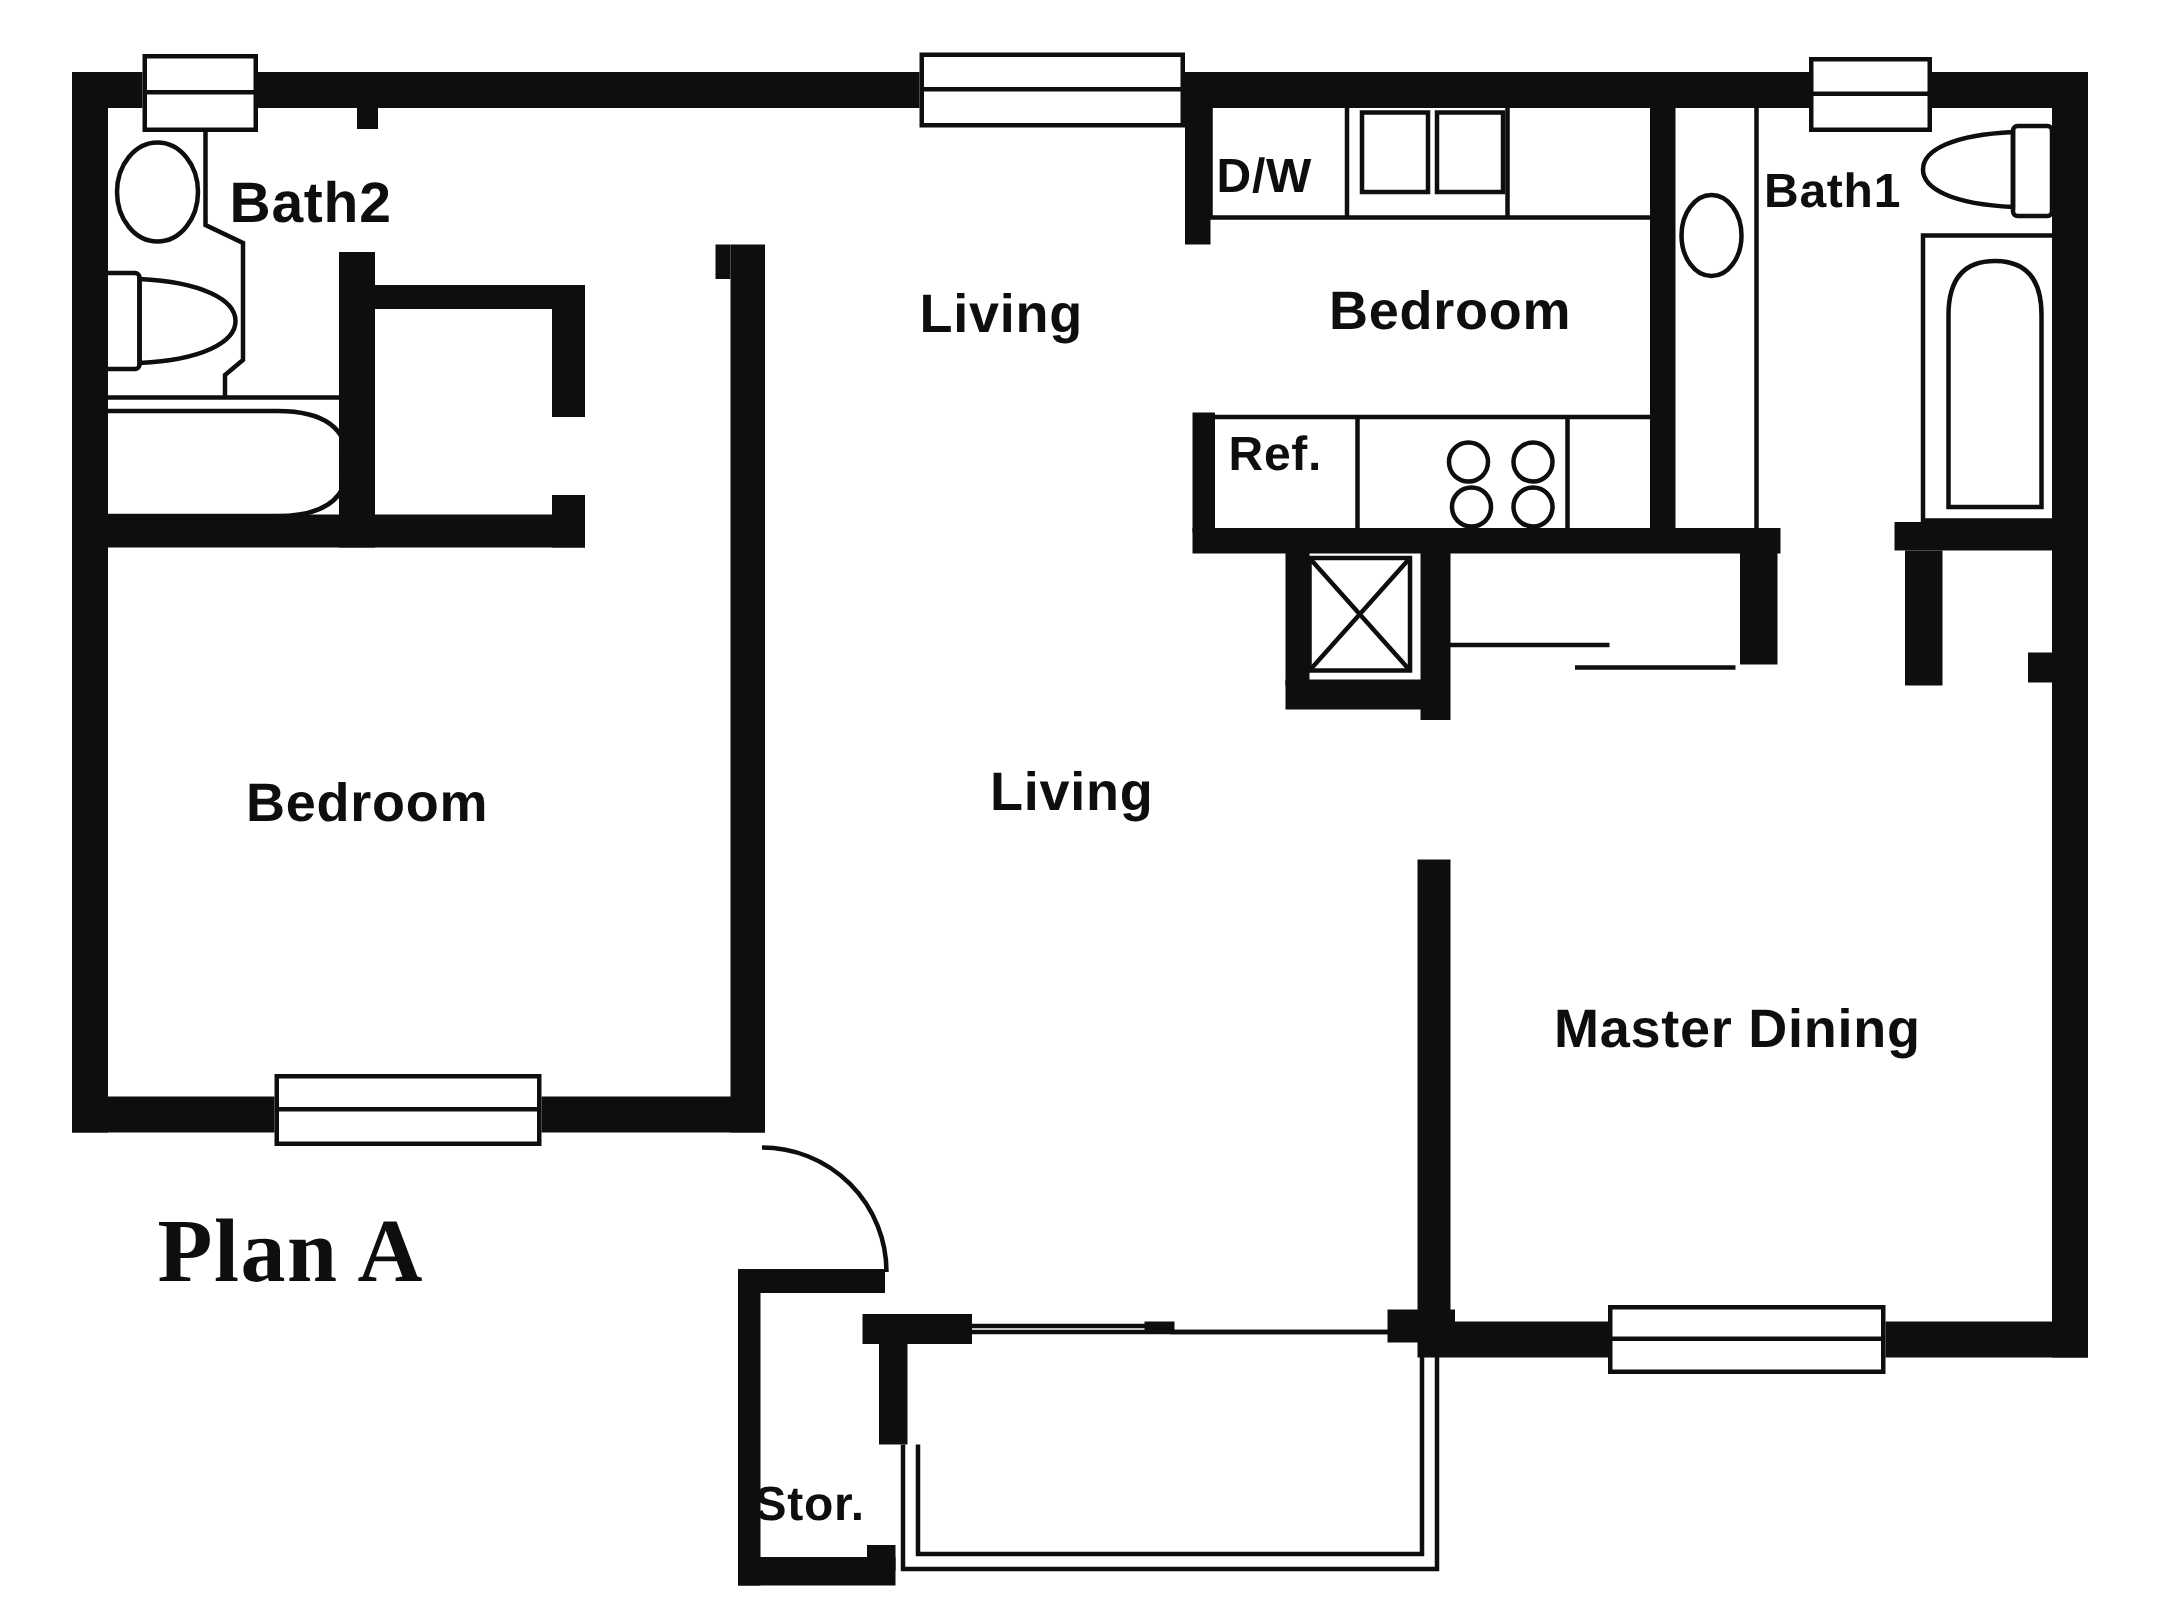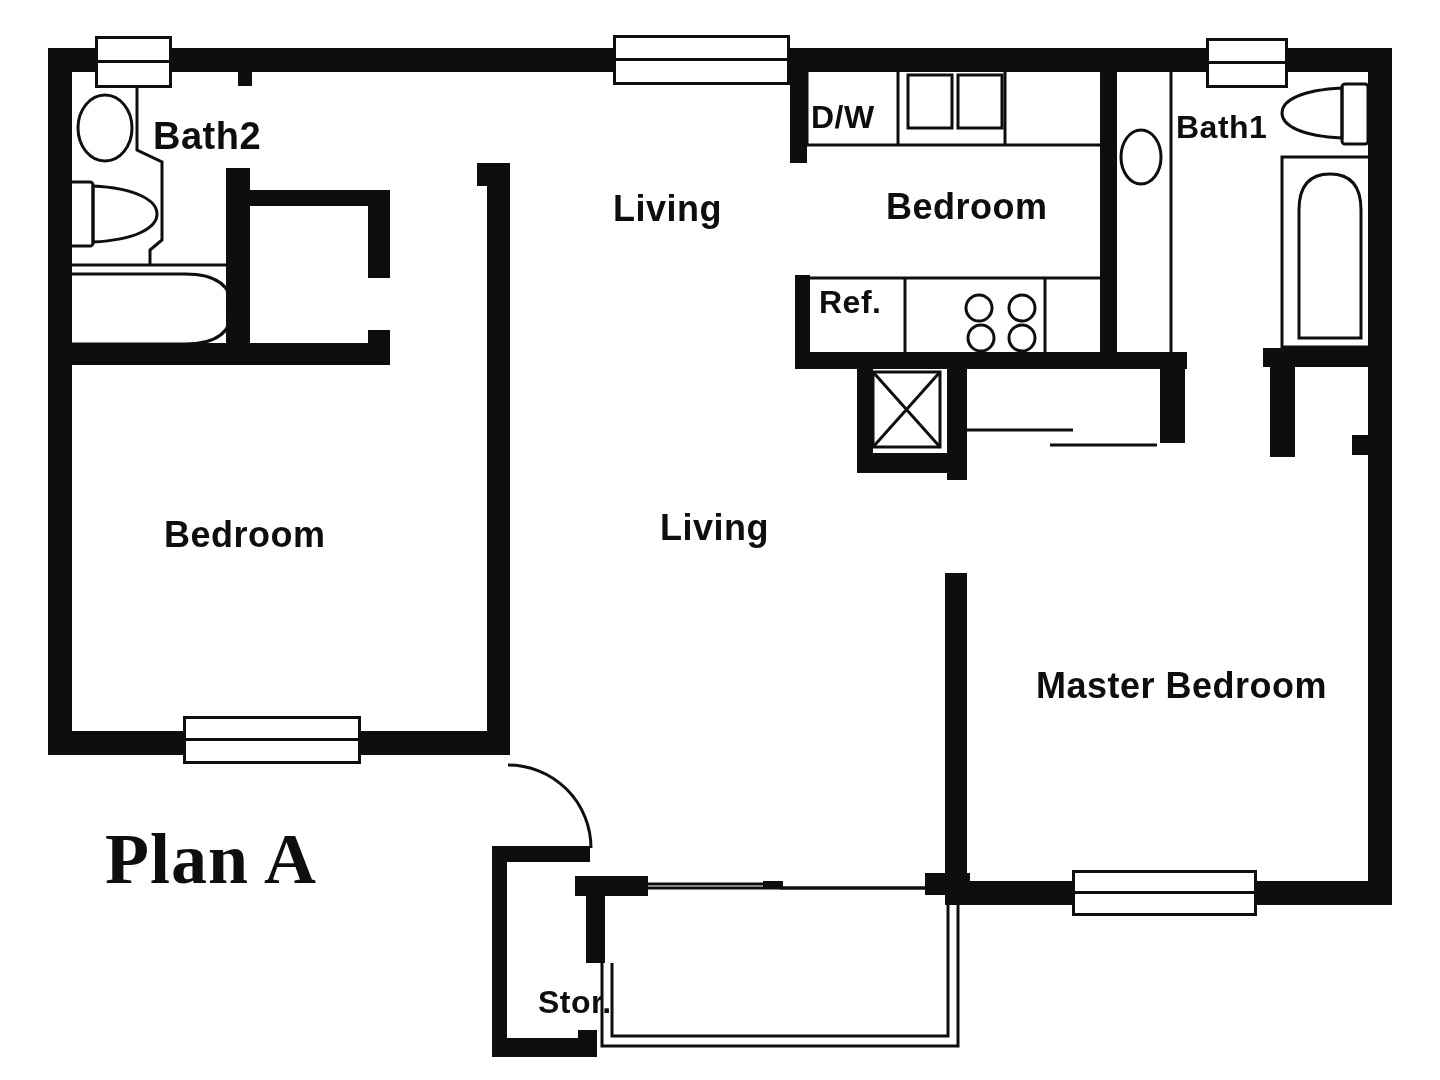--- a/index.html
+++ b/index.html
@@ -111,18 +111,18 @@
   <div class="win" style="left:1072px;top:870px;width:185px;height:46px"></div>
 
   <div class="lbl" style="left:153px;top:115px;font-size:38px">Bath2</div>
   <div class="lbl" style="left:613px;top:188px;font-size:36px">Living</div>
   <div class="lbl" style="left:811px;top:99px;font-size:32px">D/W</div>
   <div class="lbl" style="left:886px;top:186px;font-size:36px">Bedroom</div>
   <div class="lbl" style="left:1176px;top:109px;font-size:32px">Bath1</div>
   <div class="lbl" style="left:819px;top:284px;font-size:32px">Ref.</div>
   <div class="lbl" style="left:164px;top:514px;font-size:36px">Bedroom</div>
   <div class="lbl" style="left:660px;top:507px;font-size:36px">Living</div>
-  <div class="lbl" style="left:1036px;top:665px;font-size:36px">Master Bedroom</div>
-  <div class="lbl" style="left:538px;top:984px;font-size:32px">Stor.</div>
+  <div class="lbl" style="left:1036px;top:665px;font-size:36px">Master Dining</div>
+  <div class="lbl" style="left:503px;top:984px;font-size:32px">Stor.</div>
 
-  <div class="lbl serif" style="left:105px;top:818px;font-size:72px">Plan A</div>
+  <div class="lbl serif" style="left:105px;top:800px;font-size:60px">Plan A</div>
 
 </div>
 
 </body></html>

